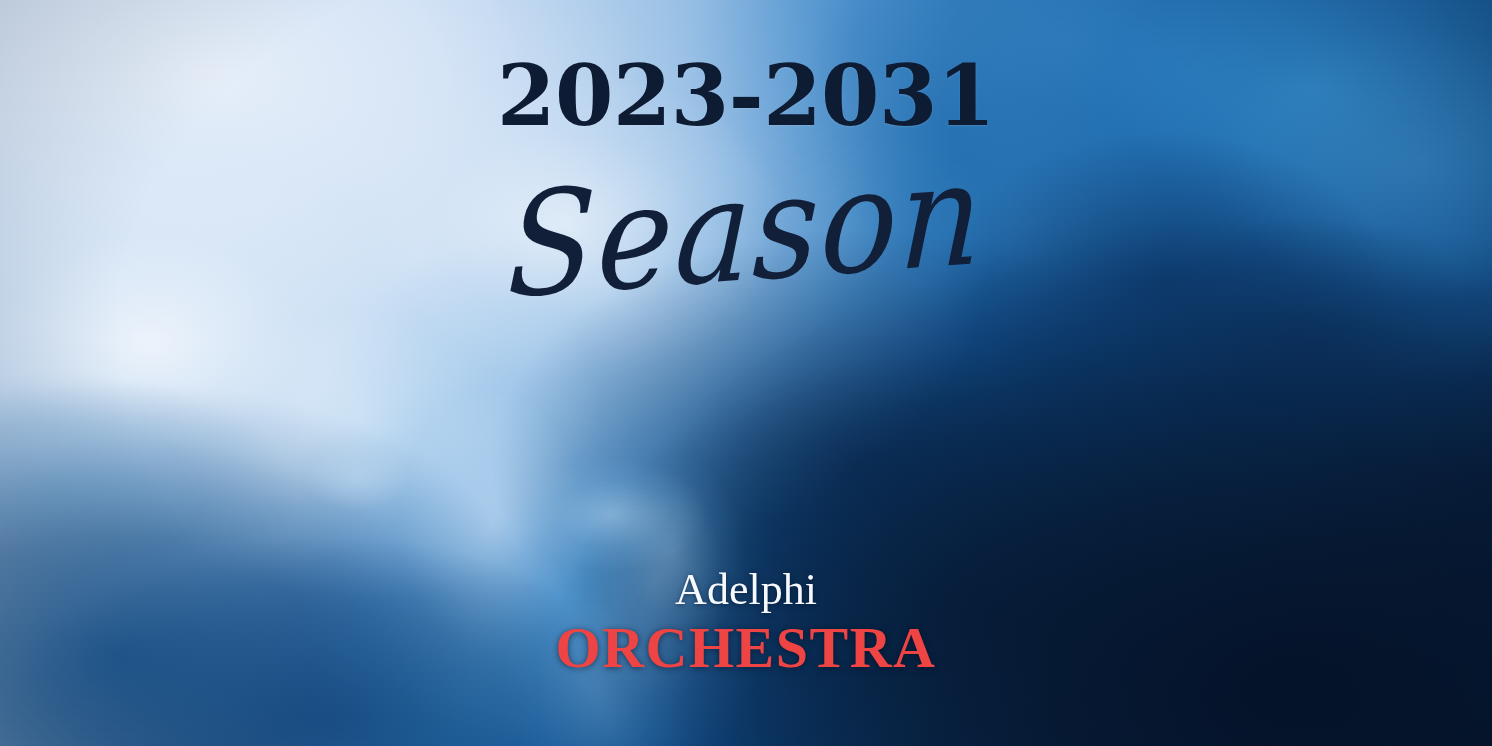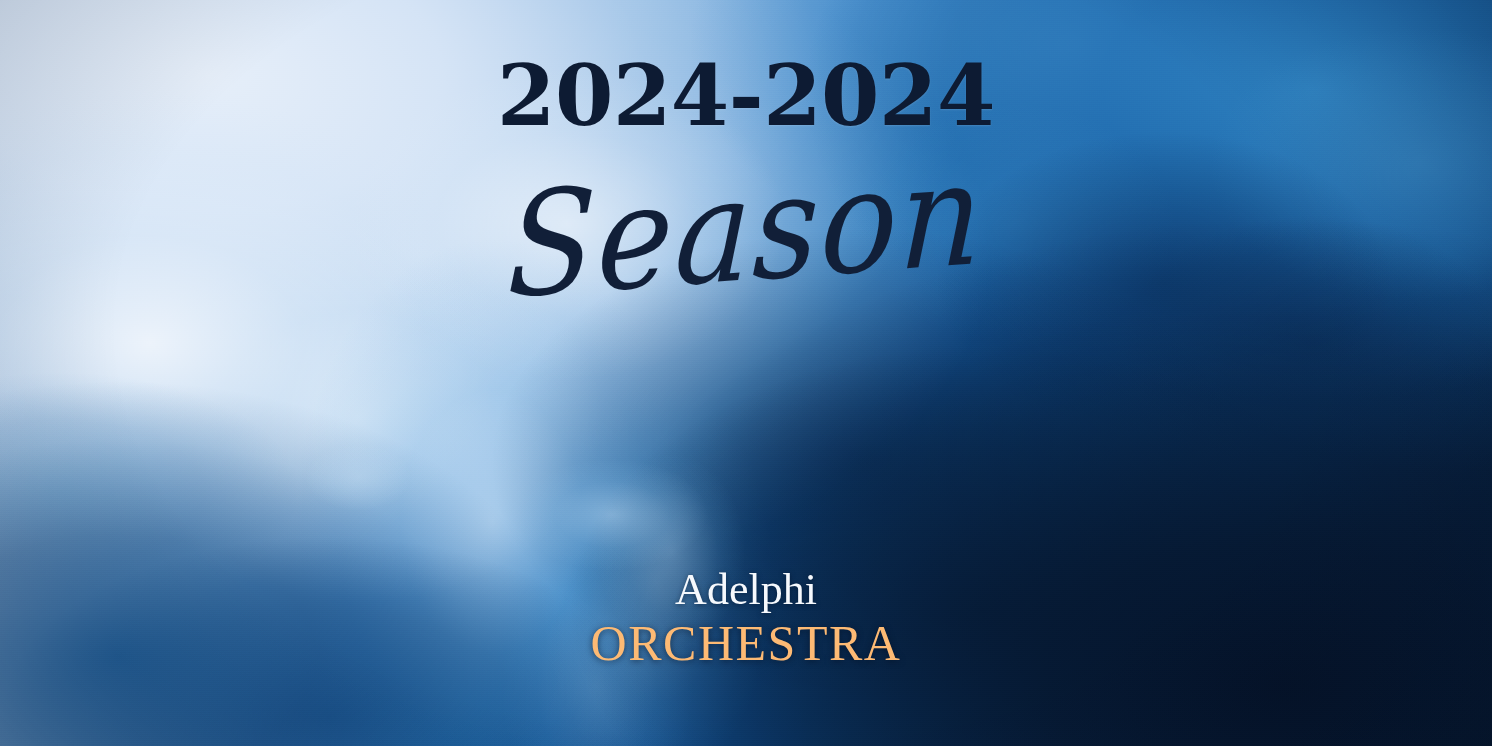--- a/index.html
+++ b/index.html
@@ -243,46 +243,46 @@
     font-size: 44px;
     line-height: 1.1;
     color: #f6f9fd;
     text-shadow: 0 1px 5px rgba(3,14,32,0.55);
     text-align: center;
   }
 
   #ensemble-type {
     top: 616px;
     font-family: "Liberation Serif", serif;
-    font-weight: 400;
-    font-size: 50px;
+    font-weight: 700;
+    font-size: 58px;
     line-height: 1.1;
     letter-spacing: 1.5px;
-    color: #fdba74;
+    color: #ef4444;
     text-shadow: 0 1px 6px rgba(3,14,32,0.60);
   }
 </style>
 </head>
 <body>
 
 <div id="stage">
 
   <div class="bg-layer" id="bg-base"></div>
   <div class="bg-layer" id="bg-mist-ul"></div>
   <div class="bg-layer" id="bg-plume-left"></div>
   <div class="bg-layer" id="bg-column"></div>
   <div class="bg-layer" id="bg-blue-right"></div>
   <div class="bg-layer" id="bg-churn"></div>
   <div class="bg-layer" id="bg-deep"></div>
   <div class="bg-layer" id="bg-cobalt"></div>
   <div class="bg-layer" id="bg-wisp"></div>
   <div class="bg-layer" id="bg-grain"></div>
   <div class="bg-layer" id="bg-vignette"></div>
 
-  <div class="txt" id="season-year">2024-2024</div>
+  <div class="txt" id="season-year">2023-2031</div>
 
   <div class="txt" id="season-script">Season</div>
 
   <div class="txt" id="ensemble-name">Adelphi</div>
 
   <div class="txt" id="ensemble-type">ORCHESTRA</div>
 
 </div>
 
 </body></html>

